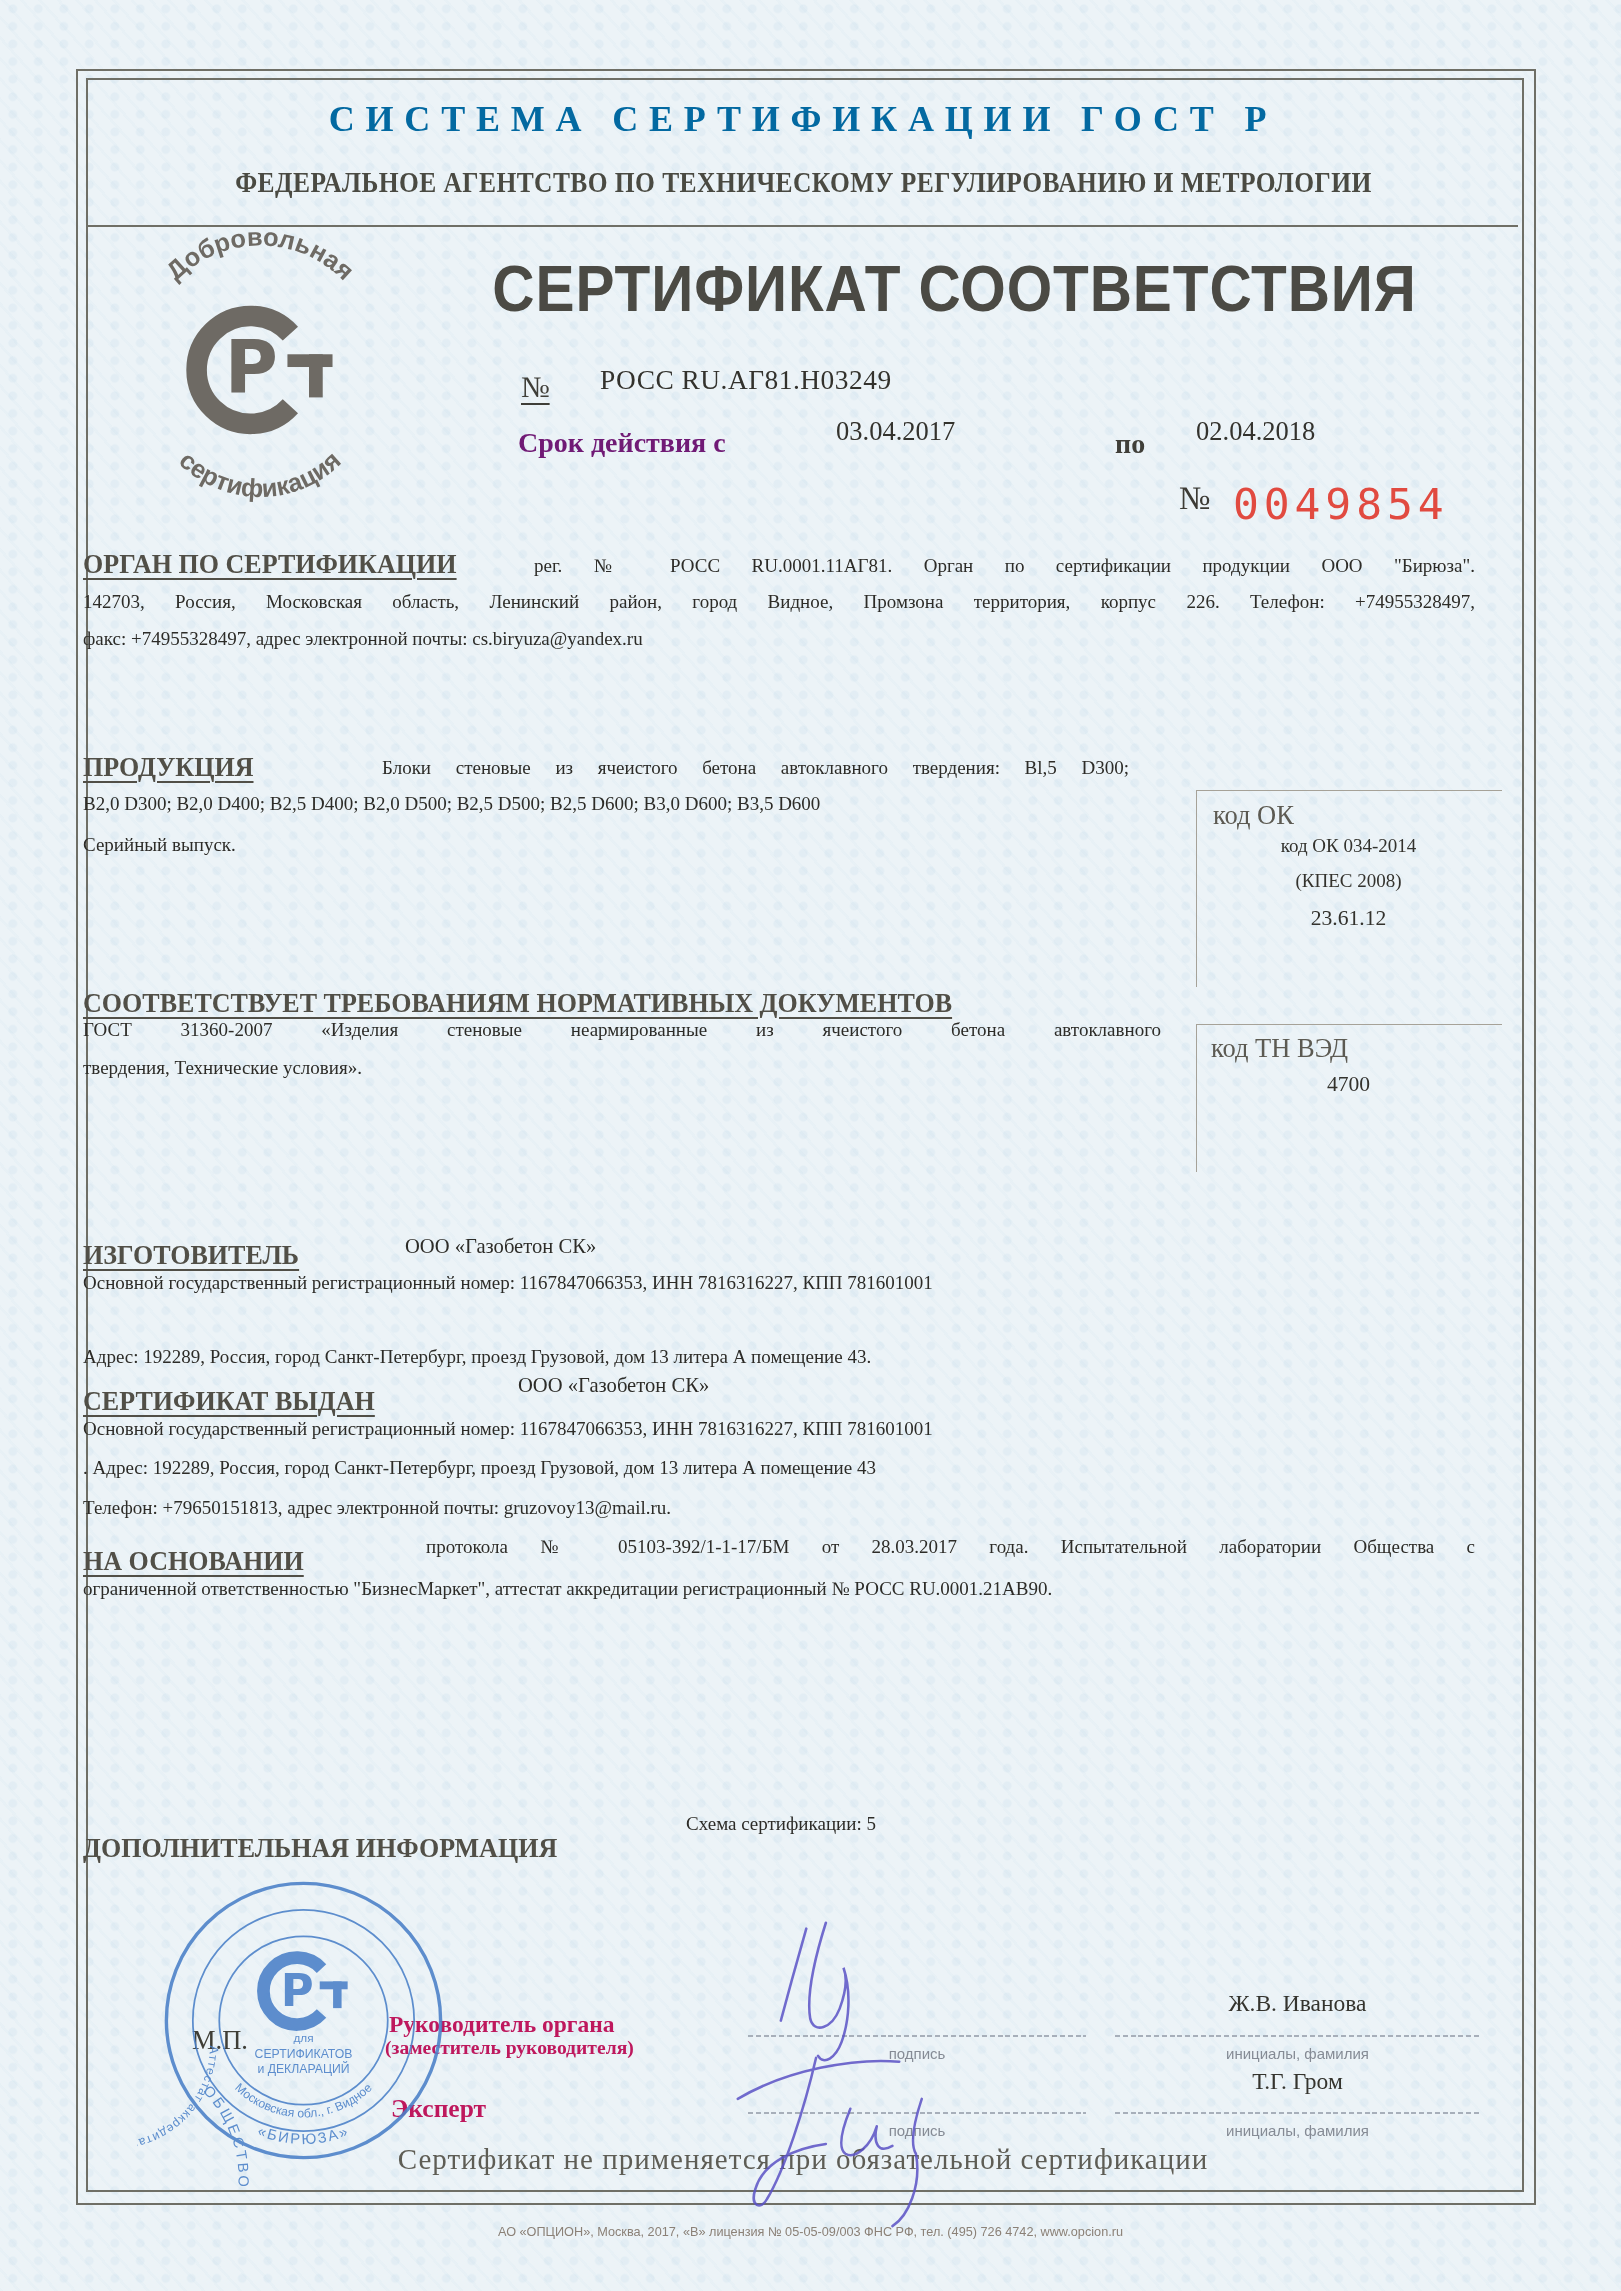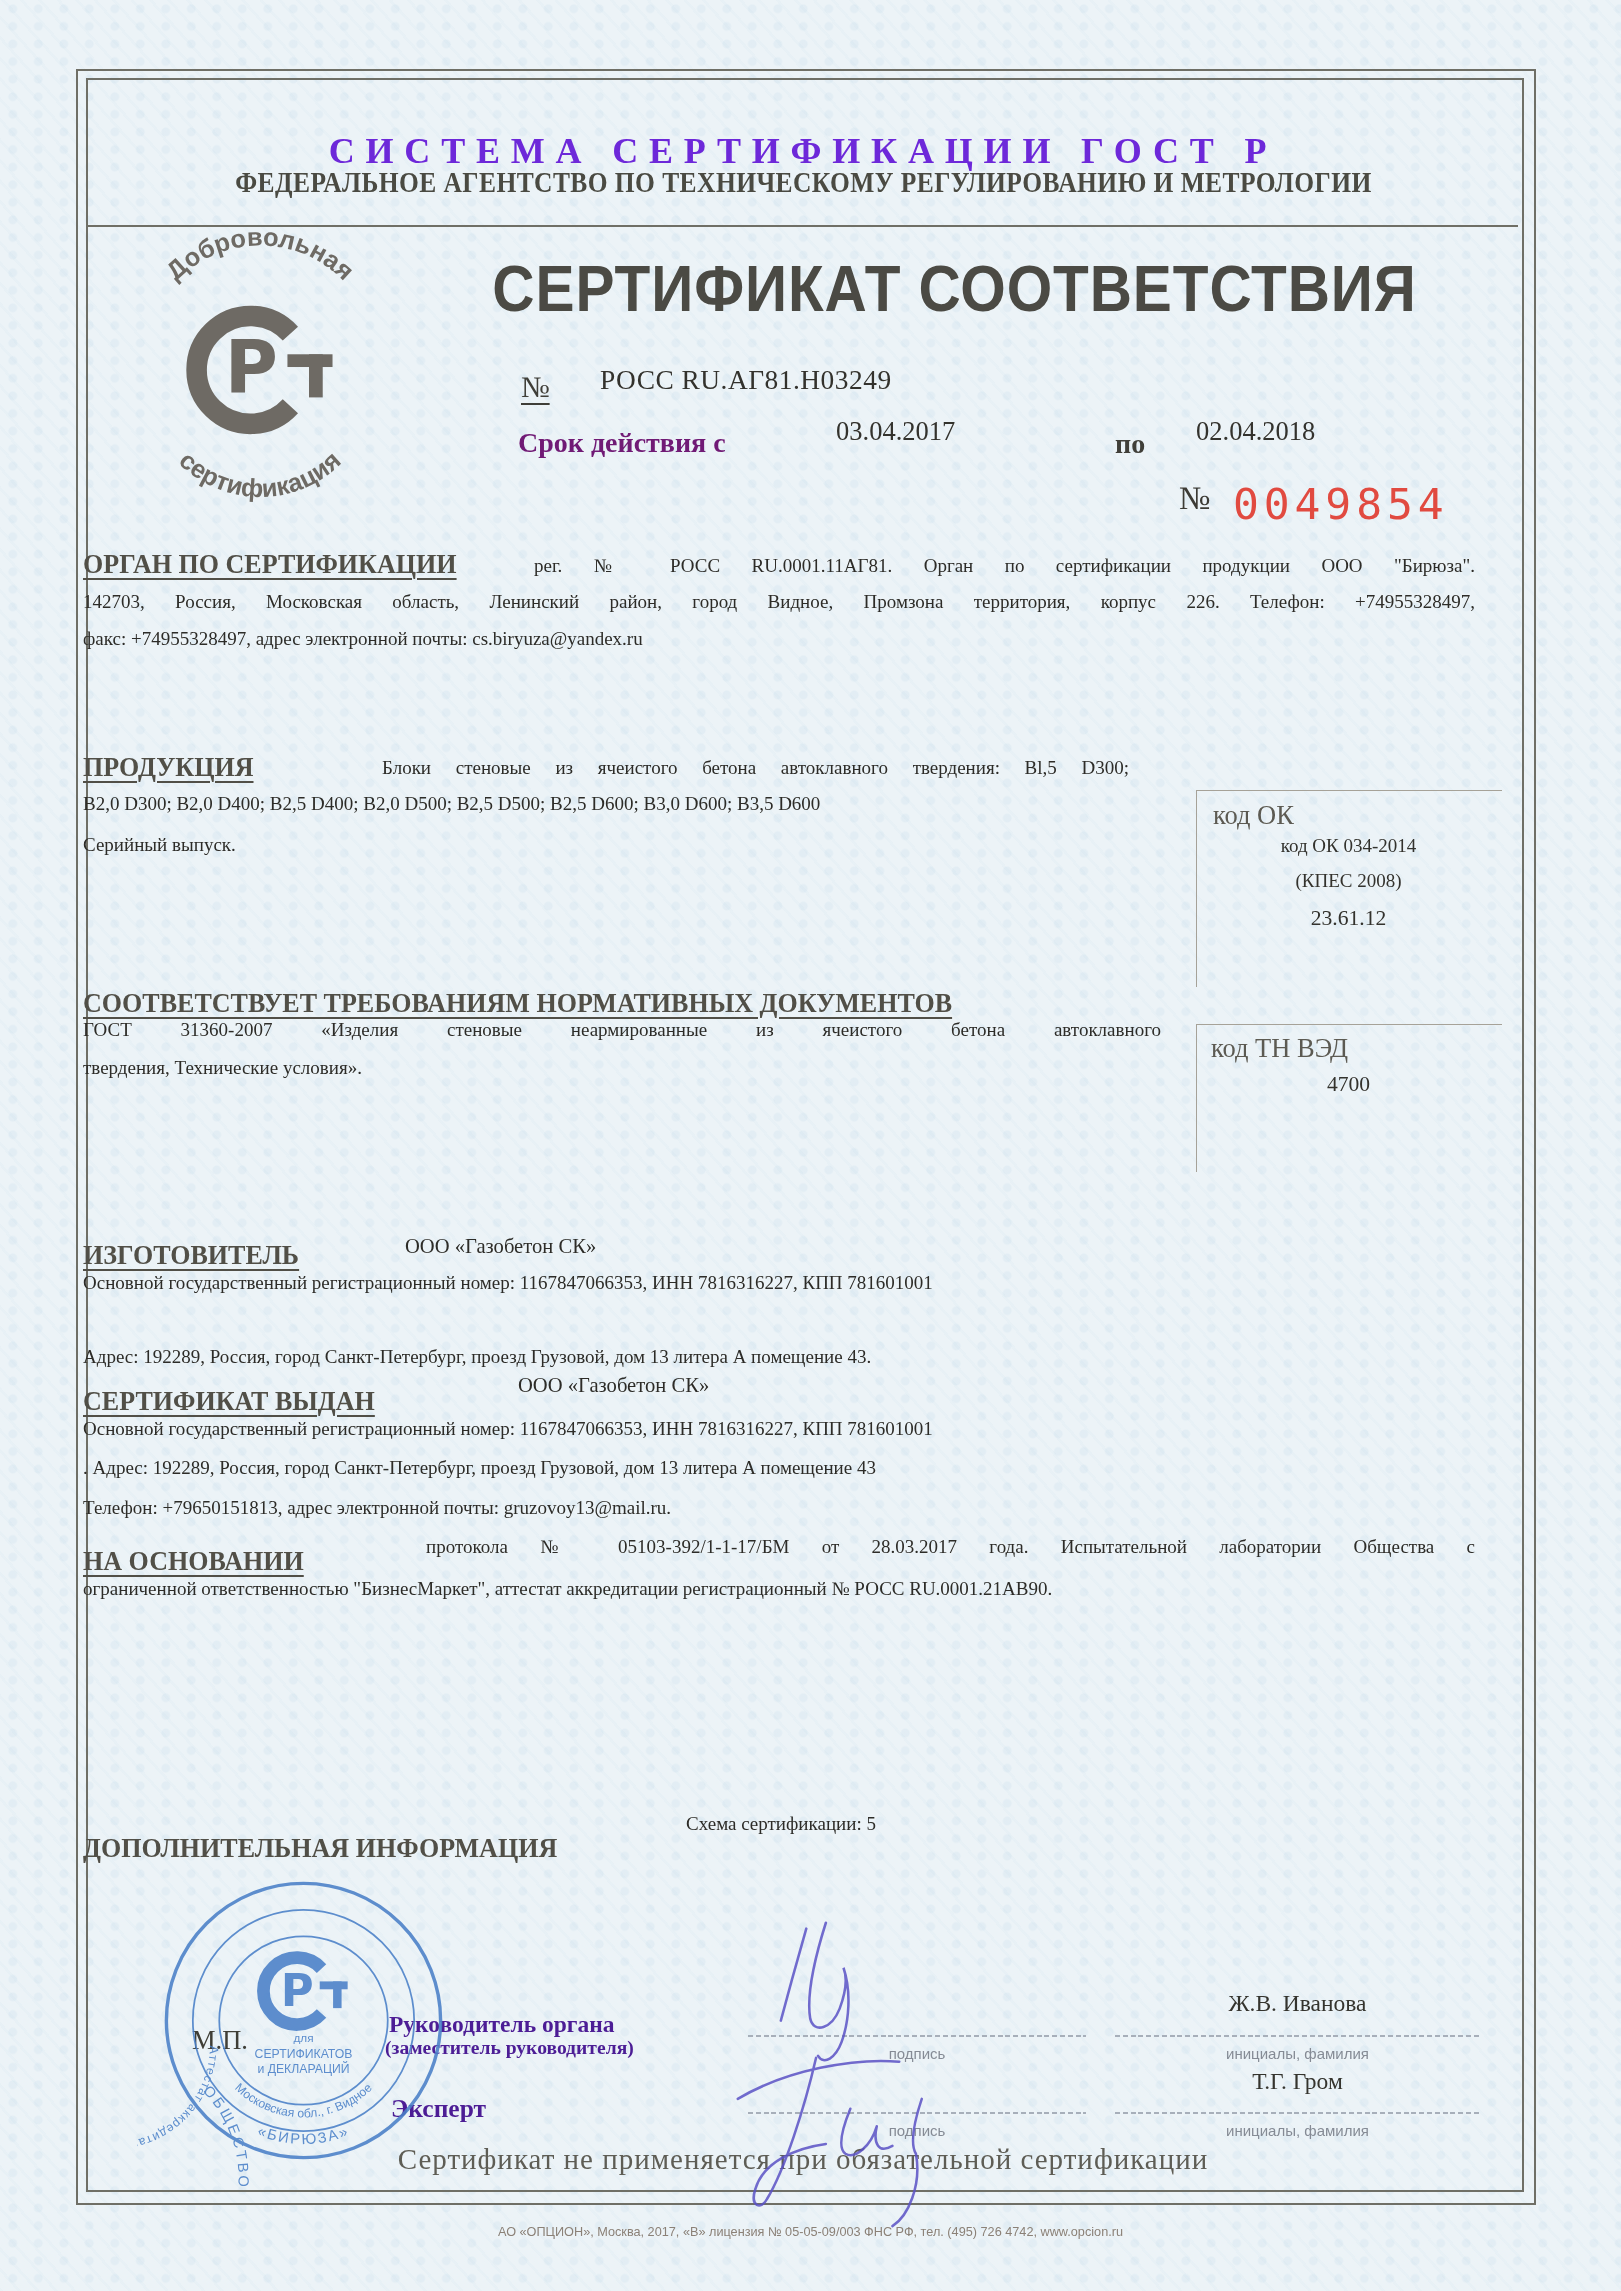--- a/index.html
+++ b/index.html
@@ -10,21 +10,21 @@
          radial-gradient(circle at 50% 50%, rgba(140,185,215,.10) 0 3.9px, rgba(140,185,215,0) 4.9px),
          repeating-linear-gradient(48deg, rgba(150,195,220,.05) 0 2.9px, rgba(255,255,255,0) 2.9px 13.7px);
        background-size:25.5px 17.6px,auto;}
   .abs{position:absolute;}
   
   .frame-outer{left:76px;top:69px;width:1456px;height:2132px;border:2px solid #6f6f66;}
   .frame-inner{left:86px;top:78px;width:1434px;height:2110px;border:2px solid #6f6f66;}
   .header-rule{left:88px;top:225px;width:1430px;height:0;border-top:2px solid #6f6f66;}
   
   .sys-title{left:88px;top:98px;width:1430px;text-align:center;font-size:36px;font-weight:bold;
-             color:#6d28d9;letter-spacing:10.8px;margin-top:32px;}
+             color:#0369a1;letter-spacing:10.8px;}
   .agency{left:88px;top:165px;width:1430px;text-align:center;color:#4a4a42;}
   .agency span{display:inline-block;font-size:30px;font-weight:bold;letter-spacing:0.5px;
                transform:scaleX(.85);transform-origin:center;white-space:nowrap;}
   .doc-title{left:421px;top:251px;width:1068px;text-align:center;color:#4b4a44;}
   .doc-title span{display:inline-block;font-family:"Liberation Sans",sans-serif;font-size:65px;
                   font-weight:bold;letter-spacing:1px;transform:scaleX(.9);transform-origin:center;
                   white-space:nowrap;}
   
   .num-label{left:521px;top:370px;font-size:30px;color:#3f3e38;text-decoration:underline;
              text-underline-offset:5.9px;text-decoration-thickness:1.5px;}
@@ -45,21 +45,21 @@
   .just{text-align:justify;text-align-last:justify;white-space:normal;}
   .name-val{font-size:20.6px;color:#2d2c28;white-space:nowrap;}
   
   .code-box{border-top:1.5px solid #a6a298;border-left:1.5px solid #a6a298;}
   .ok-box{left:1196px;top:790px;width:305px;height:196px;}
   .tnved-box{left:1196px;top:1024px;width:305px;height:147px;}
   .code-label{font-size:26.5px;color:#5c5a52;}
   .code-line{width:305px;text-align:center;font-size:19px;color:#33322d;}
   .code-num{font-size:21.6px;}
   
-  .role{font-weight:bold;color:#4c1d95;white-space:nowrap;}
+  .role{font-weight:bold;color:#be185d;white-space:nowrap;}
   .dot-line{height:2px;background-image:repeating-linear-gradient(90deg,#a7afba 0 4.9px,rgba(0,0,0,0) 4.9px 7.8px);}
   .caption{font-family:"Liberation Sans",sans-serif;font-size:15px;color:#858b95;text-align:center;}
   .sig-name{font-size:23.5px;color:#35342e;text-align:center;white-space:nowrap;}
   .mp{font-size:26.5px;color:#3f3e36;z-index:5;}
   
   .footer-note{left:88px;top:2143px;width:1430px;text-align:center;font-size:29px;color:#5e5d55;letter-spacing:1px;}
   .print-line{left:0;top:2225px;width:1621px;text-align:center;font-family:"Liberation Sans",sans-serif;
               font-size:12.7px;color:#8b8177;}
   .stamp-svg{left:137px;top:1854px;z-index:6;opacity:.88;}
   .logo-svg{left:113px;top:221px;}

